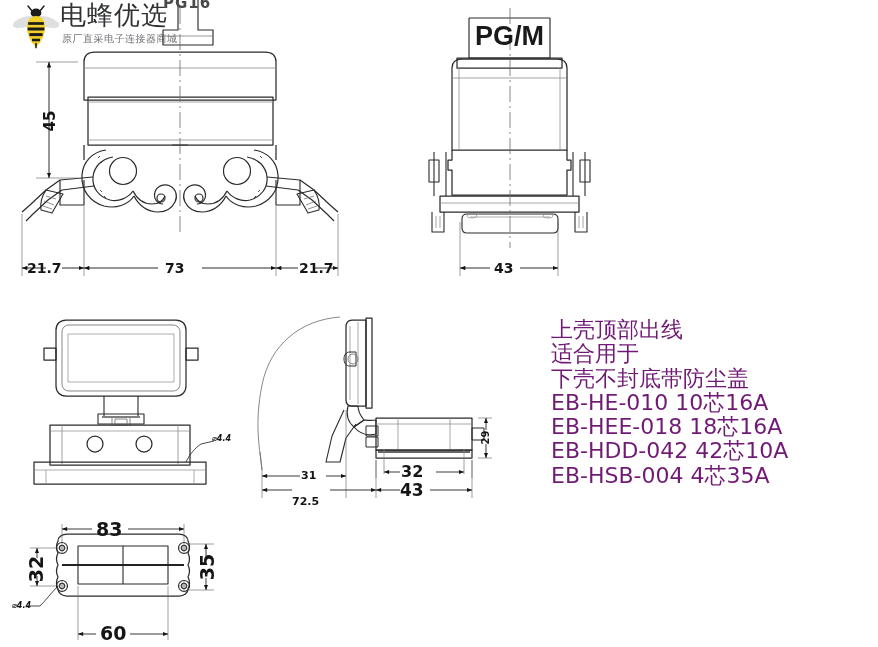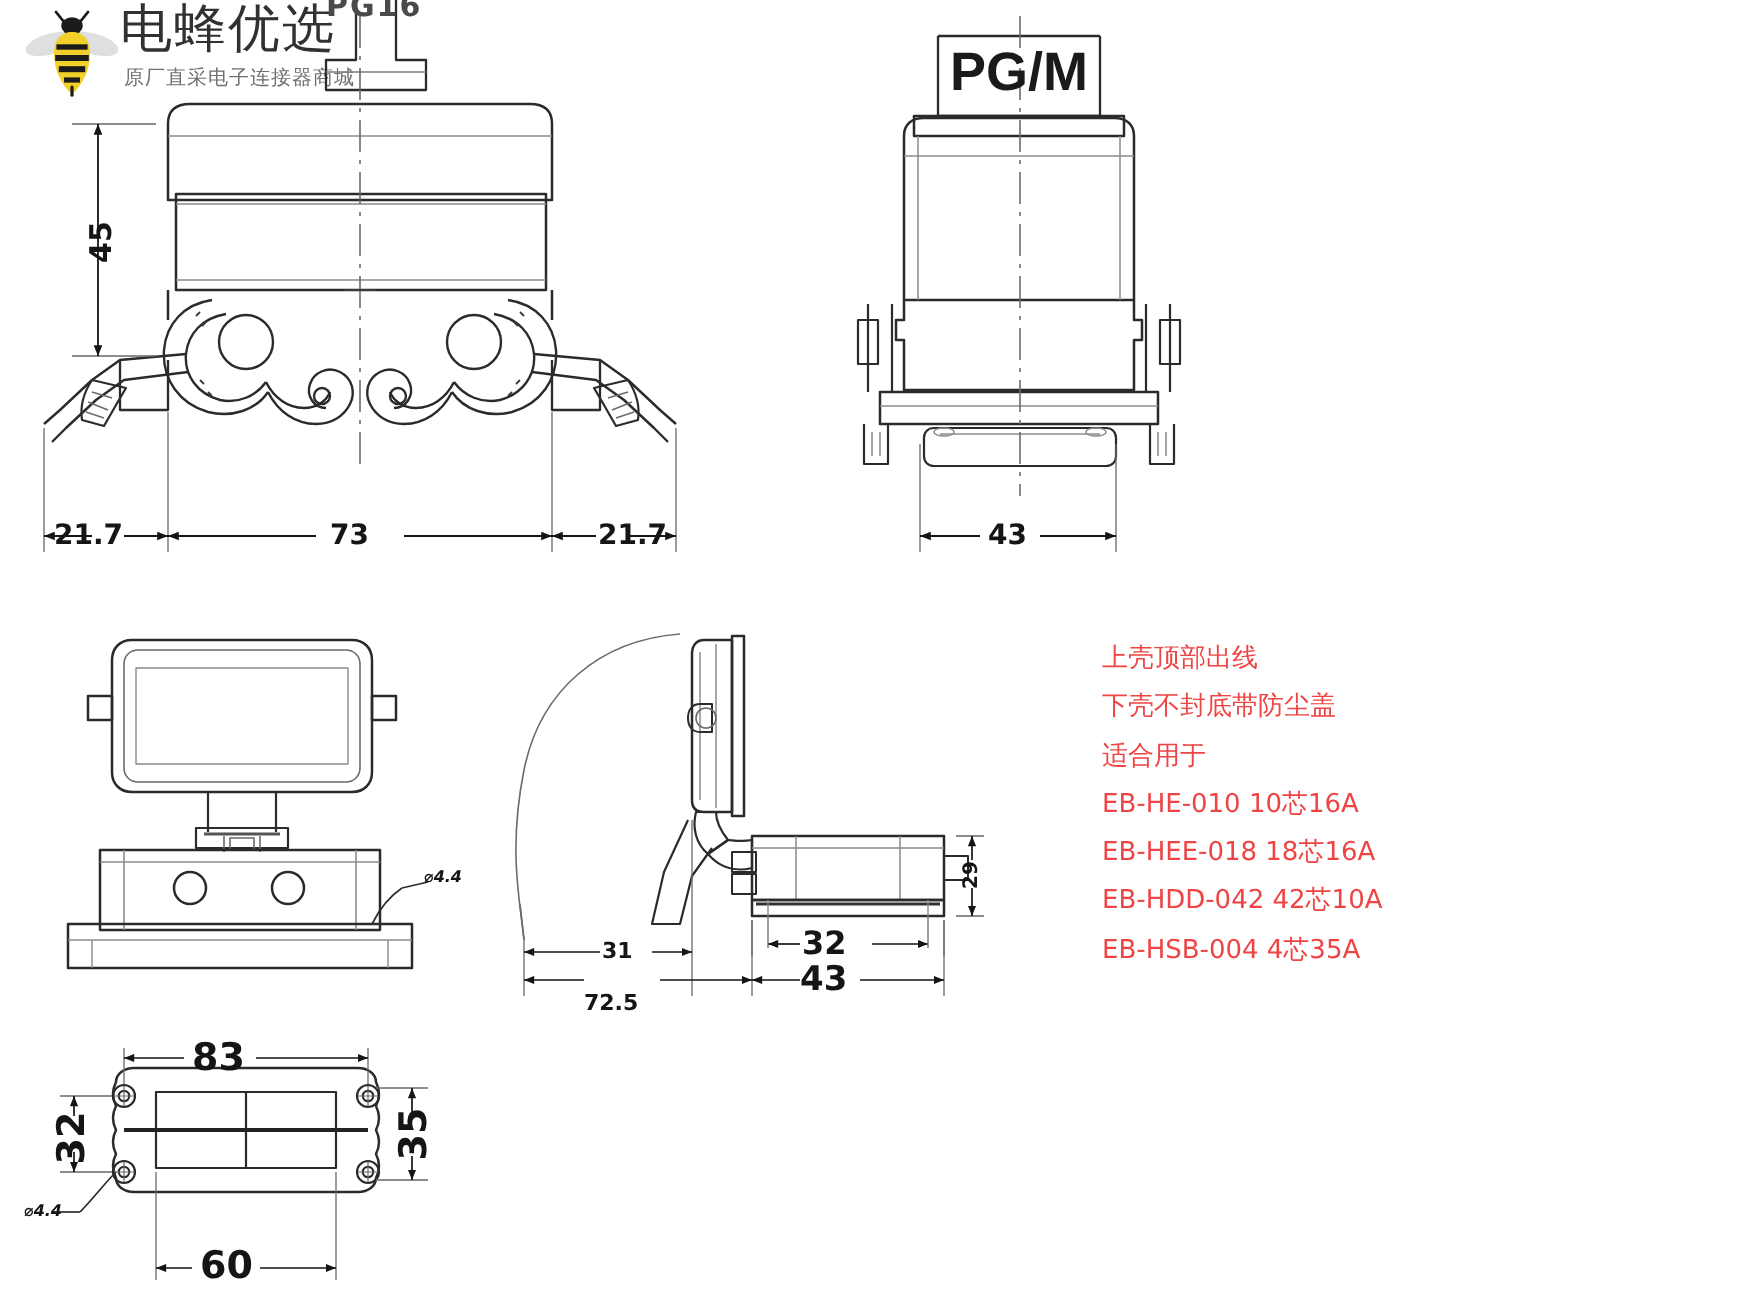--- a/index.html
+++ b/index.html
@@ -19,21 +19,21 @@
        color:#151515;white-space:nowrap;}
   .dim.v{transform-origin:center center;}
   .dimsm{font-size:8px;font-weight:700;font-style:italic;}
   
   .pgm{position:absolute;font-size:27px;font-weight:600;color:#1a1a1a;
        font-family:"Liberation Sans",sans-serif;letter-spacing:0px;}
   .topcap{position:absolute;font-size:15px;font-weight:700;color:#4a4a4a;
        font-family:"DejaVu Sans",sans-serif;letter-spacing:1px;}
   
   .specs{position:absolute;left:551px;top:318px;width:320px;}
-  .specs div{font-size:13px;line-height:24.3px;color:#ef4444;
+  .specs div{font-size:22px;line-height:24.3px;color:#701a75;
     font-family:"DejaVu Sans",sans-serif;white-space:nowrap;}
 </style>
 </head>
 <body>
 
 <div class="stage">
 
   <div class="logo">
     <svg class="logo-bee" viewBox="0 0 48 48">
 
@@ -342,21 +342,21 @@
   <div class="dim v" style="left:479px;top:432px;font-size:10px;transform:rotate(-90deg);">29</div>
 
   <div class="dim" style="left:96px;top:518px;font-size:19px;">83</div>
   <div class="dim v" style="left:23px;top:558px;font-size:19px;transform:rotate(-90deg);">32</div>
   <div class="dim v" style="left:194px;top:556px;font-size:19px;transform:rotate(-90deg);">35</div>
   <div class="dim" style="left:100px;top:622px;font-size:19px;">60</div>
   <div class="dim dimsm" style="left:12px;top:601px;">⌀4.4</div>
 
   <div class="specs">
     <div>上壳顶部出线</div>
+    <div>适合用于</div>
     <div>下壳不封底带防尘盖</div>
-    <div>适合用于</div>
     <div>EB-HE-010 10芯16A</div>
     <div>EB-HEE-018 18芯16A</div>
     <div>EB-HDD-042 42芯10A</div>
     <div>EB-HSB-004 4芯35A</div>
   </div>
 
 </div>
 
 </body></html>

